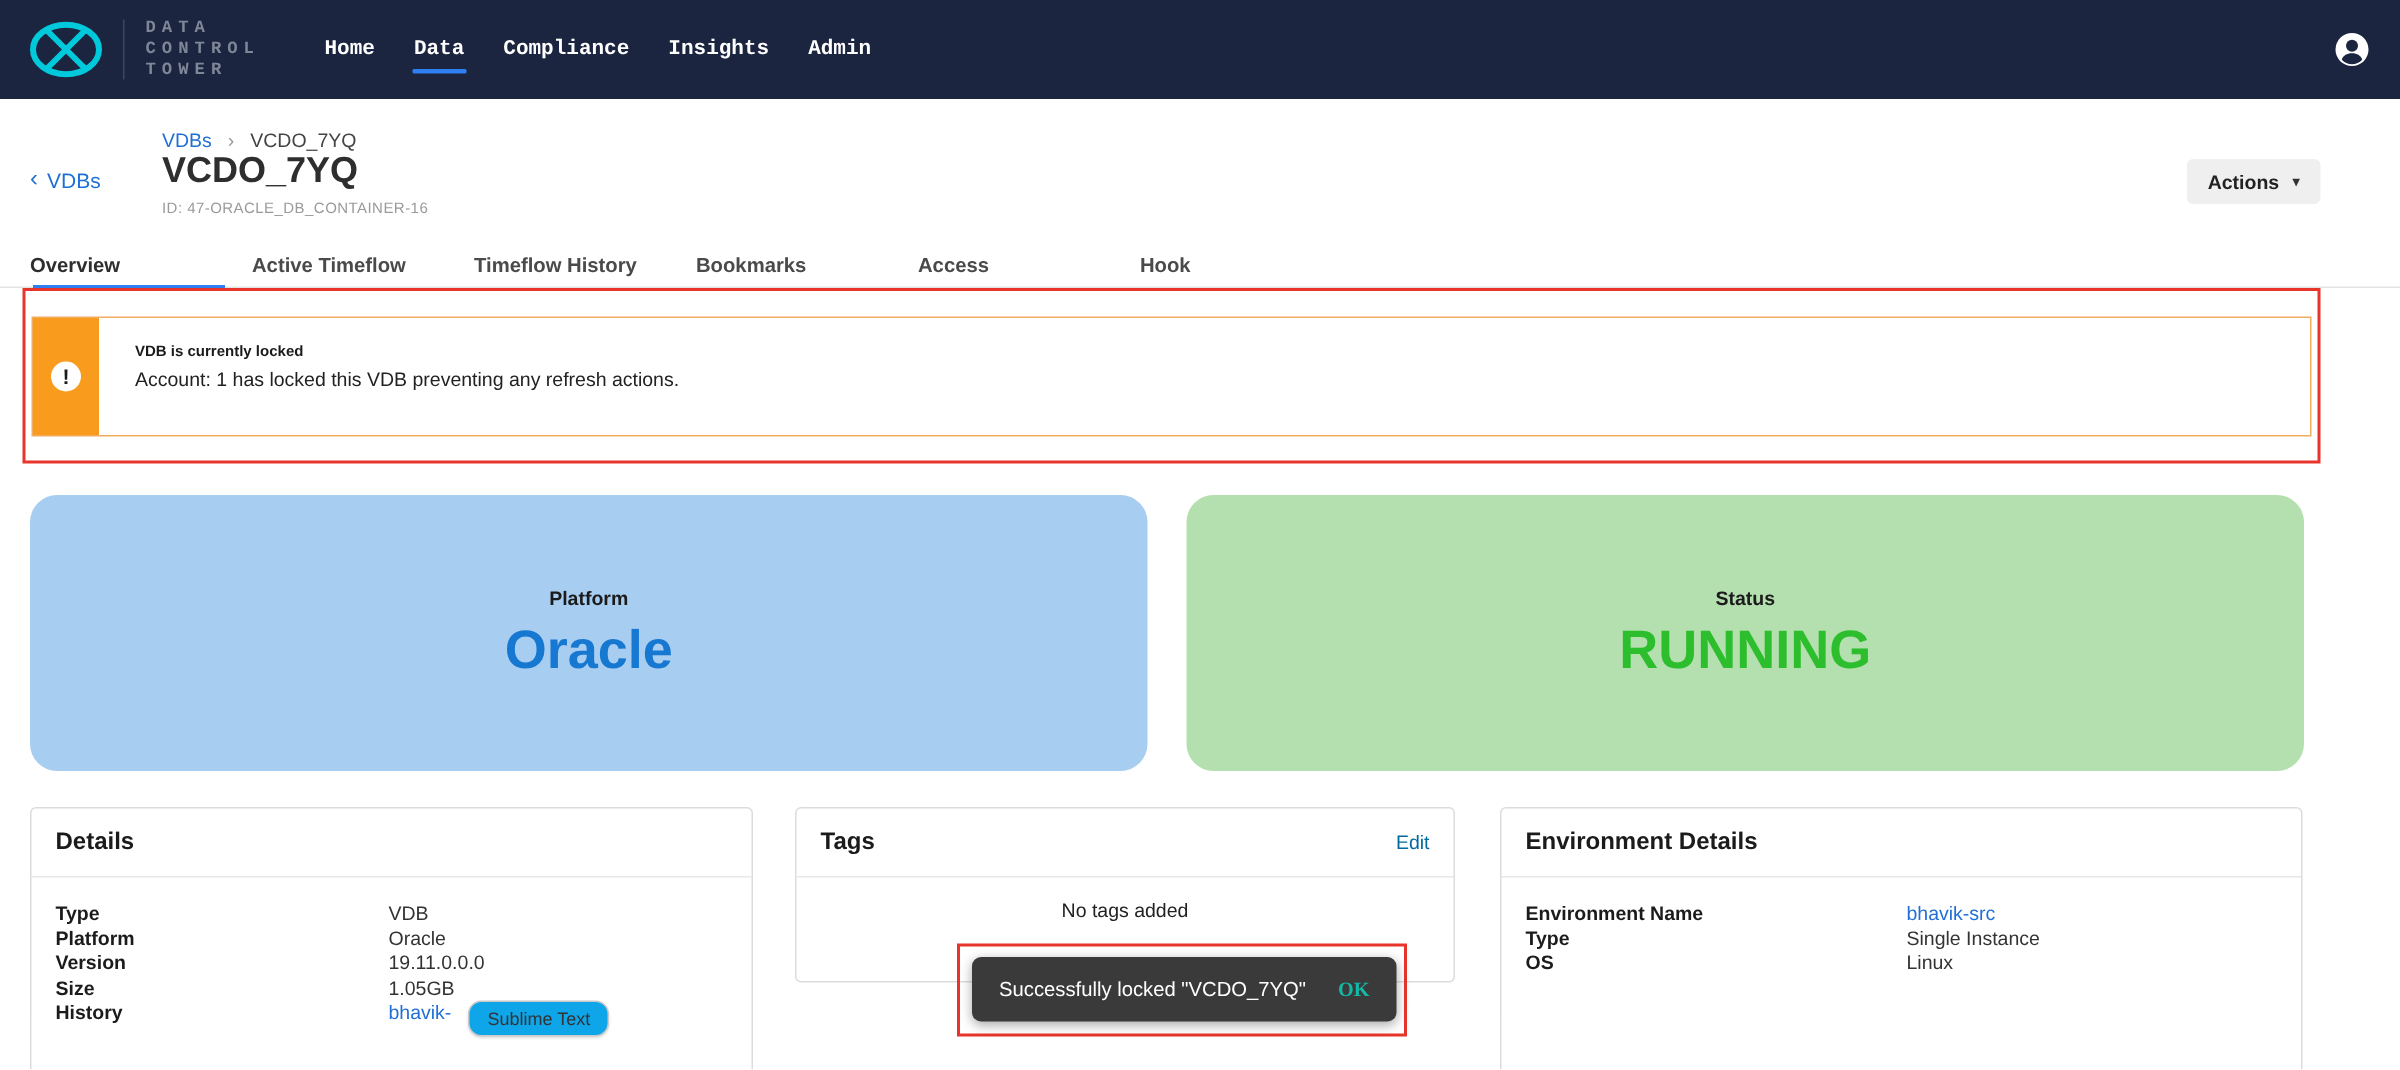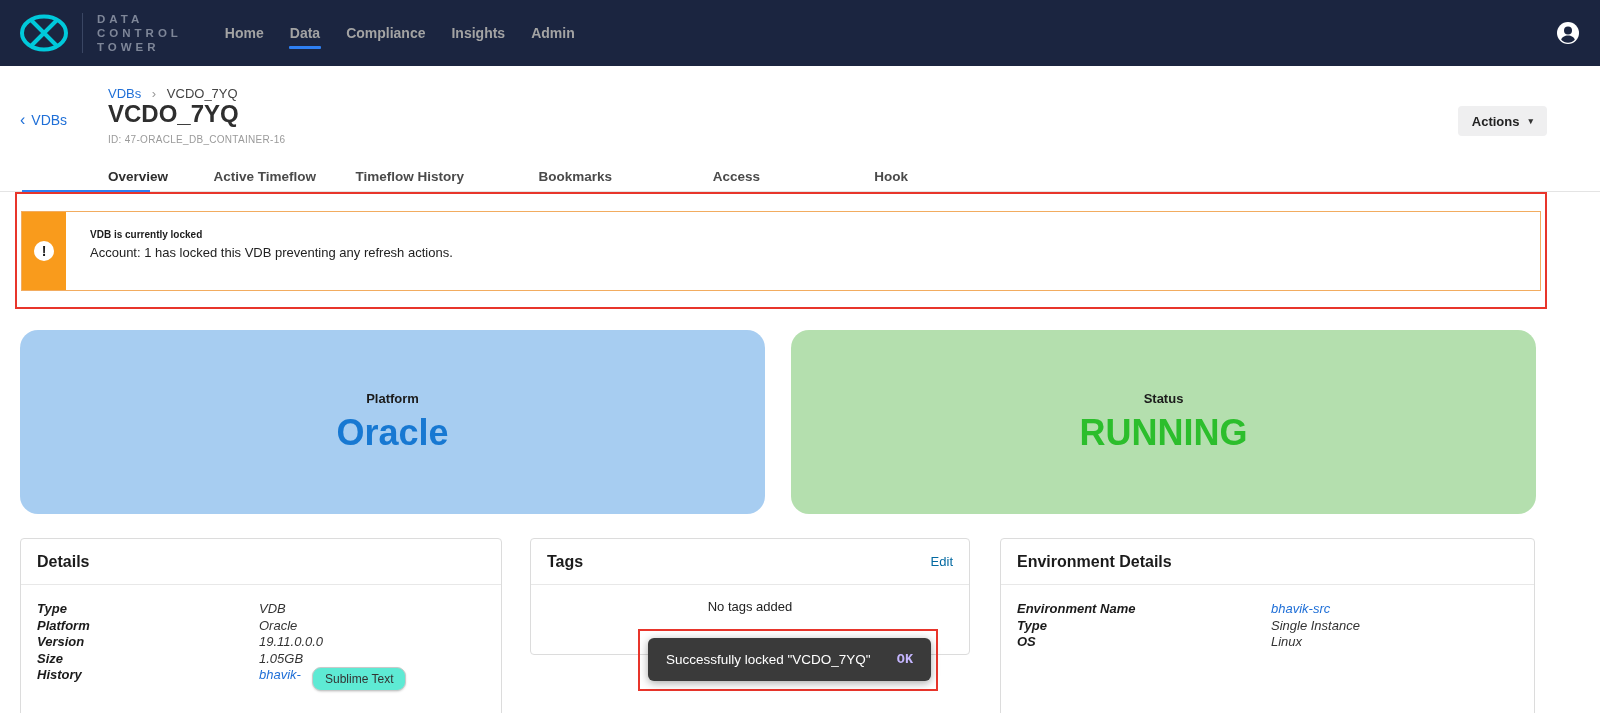--- a/index.html
+++ b/index.html
@@ -5,28 +5,28 @@
   * { margin:0; padding:0; box-sizing:border-box; }
   html,body { background:#ffffff; }
   .page {
     position:relative; width:1600px; height:713px; overflow:hidden;
     background:#ffffff; font-family:"Liberation Sans", sans-serif; color:#222;
   }
 
   
   .topbar {
     position:absolute; top:0; left:0; width:1600px; height:66px;
-    background:#1B2540; display:flex; align-items:center;
+    background:#1B2540; display:flex; align-items:center;font-family:Liberation Mono, monospace;
   }
   .brand { display:flex; align-items:center; margin-left:18px; cursor:pointer; }
   .brand-divider { width:1px; height:40px; background:#3A4663; margin:0 14px 0 12px; }
   .brand-text { color:#7E8698; font-size:11.5px; font-weight:600; letter-spacing:4px; line-height:14px; }
   .nav-items { display:flex; align-items:center; height:100%; margin-left:30px; }
   .nav-item {
-    position:relative; color:#a3a3a3; font-size:14px; font-weight:700;
+    position:relative; color:#ffffff; font-size:14px; font-weight:700;
     padding:0 13px; height:100%; display:flex; align-items:center;
     text-decoration:none; cursor:pointer;
   }
   .nav-item.active::after {
     content:""; position:absolute; left:12px; right:12px; bottom:17px;
     height:3px; background:#2E7FF2; border-radius:1px;
   }
   .account { margin-left:auto; margin-right:20px; cursor:pointer; display:flex; }
 
   
@@ -48,21 +48,21 @@
     font-family:"Liberation Sans", sans-serif; font-size:13px; font-weight:700; color:#222;
   }
   .actions-caret { font-size:9px; color:#333; }
 
   
   .tabs {
     position:absolute; left:0; top:163px; width:1600px; height:29px;
     display:flex; padding-left:20px; border-bottom:1px solid #E4E4E4;
   }
   .tab {
-    position:relative; width:148px; text-align:right; font-size:13.5px;
+    position:relative; width:148px; text-align:left; font-size:13.5px;
     font-weight:700; color:#4A4A4A; line-height:27px; cursor:pointer;
   }
   .tab.active { color:#2E2E2E; }
   .tab.active::after {
     content:""; position:absolute; left:2px; width:128px; bottom:-2px;
     height:3px; background:#2E7FF2;
   }
 
   
   .annot { position:absolute; border:2px solid #E8352B; pointer-events:none; }
@@ -105,45 +105,45 @@
   }
   .panel-details { left:20px; width:482px; height:220px; }
   .panel-tags { left:530px; width:440px; height:117px; }
   .panel-env { left:1000px; width:535px; height:220px; }
   .panel-header {
     height:46px; border-bottom:1px solid #E8E8E8;
     display:flex; align-items:center; justify-content:space-between; padding:0 16px;
   }
   .panel-title { font-size:16px; font-weight:700; color:#1B1B1B; }
   .edit-link { font-size:13px; color:#0369a1; text-decoration:none; cursor:pointer; }
-  .panel-body { padding:16px;font-style:italic; }
+  .panel-body { padding:16px; }
   .kv-row { display:flex; font-size:13px; line-height:16.5px; }
   .kv-label { font-weight:700; color:#1B1B1B; flex:0 0 auto; }
   .panel-details .kv-label { width:222px; }
   .panel-env .kv-label { width:254px; }
   .kv-value { color:#333; }
   .link-blue { color:#1F6FD7; text-decoration:none; cursor:pointer; }
   .tags-empty { height:42px; display:flex; align-items:center; justify-content:center; font-size:13px; color:#222; }
 
   
   .toast {
     position:absolute; left:648px; top:638px; width:283px; height:43px;
     background:#3A3A3A; border-radius:6px; box-shadow:0 2px 8px rgba(0,0,0,0.35);
     display:flex; align-items:center; justify-content:space-between; padding:0 18px;
   }
   .toast-msg { color:#ffffff; font-size:13.5px; }
   .toast-ok {
-    background:none; border:none; color:#c4b5fd; font-size:13.5px; font-weight:700;
-    cursor:pointer; font-family:Liberation Mono, monospace; margin-left:2px;
+    background:none; border:none; color:#14b8a6; font-size:13.5px; font-weight:700;
+    cursor:pointer; font-family:Liberation Serif, serif; margin-left:2px;
   }
 
   
   .os-tooltip {
     position:absolute; left:312px; top:667px; z-index:5;
-    background:#5eead4; border:1px solid #C9C9C9; border-radius:9px;
+    background:#0ea5e9; border:1px solid #C9C9C9; border-radius:9px;
     padding:4px 12px; font-size:12px; color:#333;
     box-shadow:0 1px 2px rgba(0,0,0,0.15);
   }
 </style>
 </head>
 <body>
 
 <div class="page">
 
   <header class="topbar">

